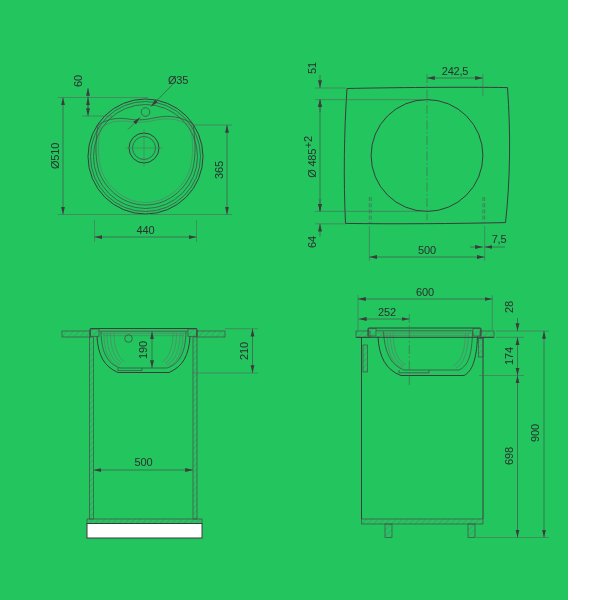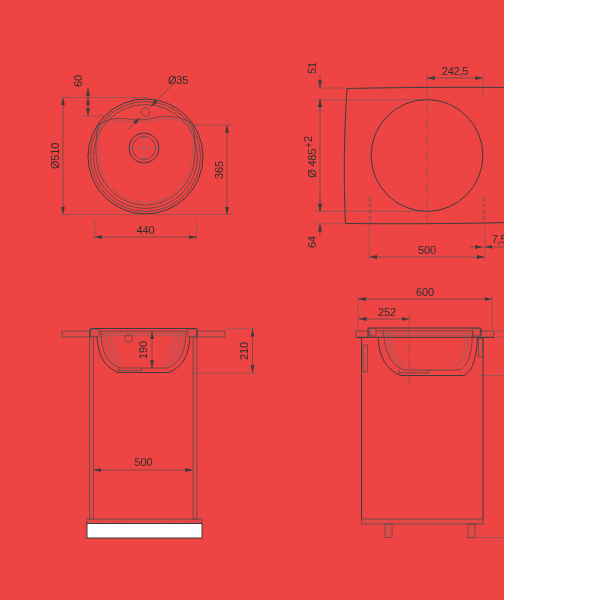--- a/index.html
+++ b/index.html
@@ -1,17 +1,17 @@
 <!DOCTYPE html>
 <html><head>
 <meta charset="utf-8">
 <style>
   html,body{margin:0;padding:0;background:#ffffff;}
-  .sheet{position:relative;width:480px;height:600px;background:#ef4444;overflow:hidden;
-         font-family:"Liberation Sans", sans-serif;padding-left:24px;}
+  .sheet{position:relative;width:568px;height:600px;background:#22c55e;overflow:hidden;
+         font-family:"Liberation Sans", sans-serif;}
   svg{position:absolute;left:0;top:0;}
   svg text{fill:#2e2e2e;font-family:"Liberation Sans", sans-serif;font-size:11px;letter-spacing:-0.2px;}
   .o{stroke:#3c3c3c;stroke-width:1;fill:none;}
   .m{stroke:#474747;stroke-width:0.75;fill:none;}
   .c{stroke:#6a6a6a;stroke-width:0.5;fill:none;}
   .dim{stroke:#4a4a4a;stroke-width:0.65;fill:none;}
   .ext{stroke:#5d5d5d;stroke-width:0.55;fill:none;}
   .cl{stroke:#555;stroke-width:0.55;fill:none;stroke-dasharray:9 2.5 1.5 2.5;}
   .hid{stroke:#555;stroke-width:0.6;fill:none;stroke-dasharray:4 2.2;}
   .hz{fill:url(#h);stroke:#4a4a4a;stroke-width:0.7;}

